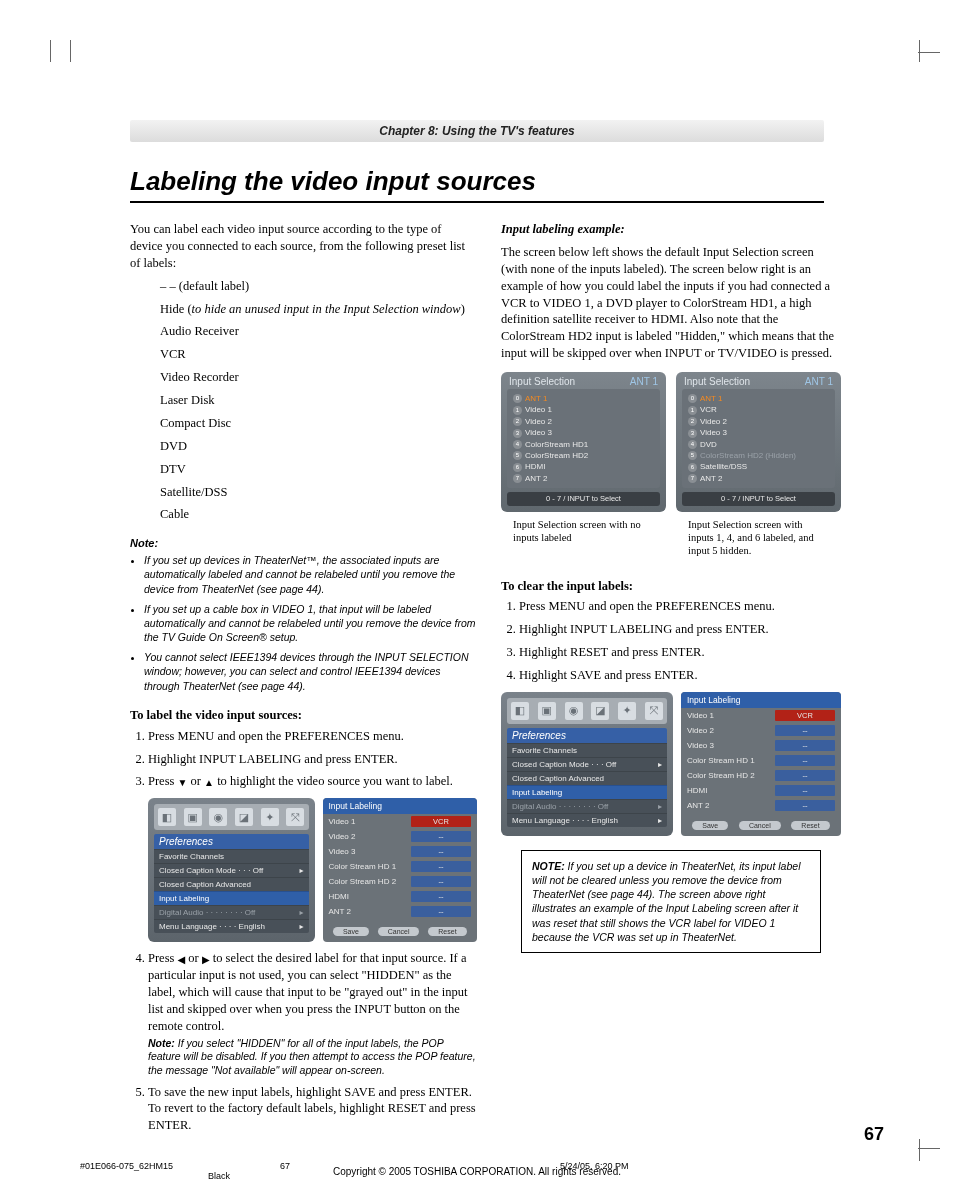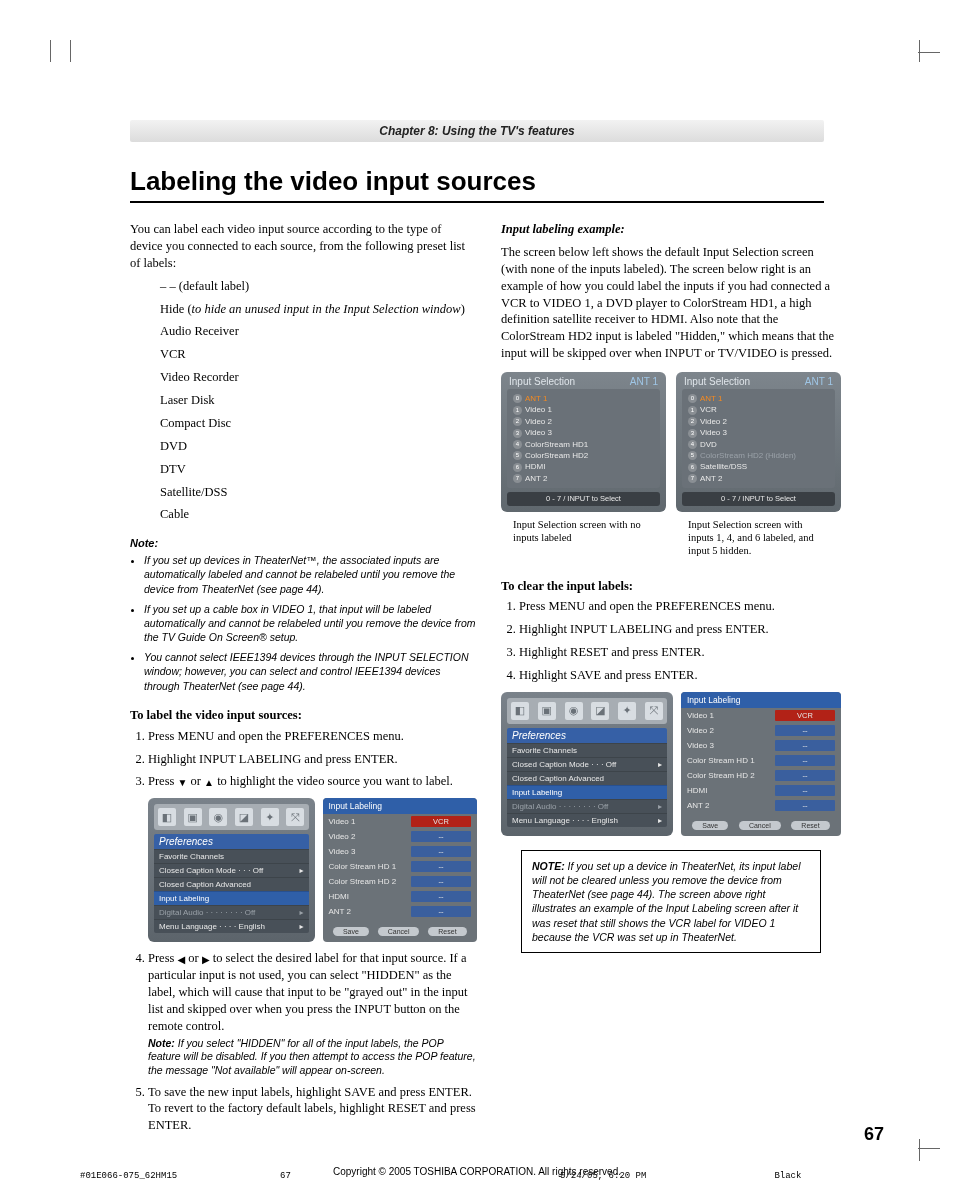--- a/index.html
+++ b/index.html
@@ -29,20 +29,21 @@
     font-size: 12px;
     padding: 4px 0;
     color: #222;
   }
   h1.section-title {
     font-family: "Arial Narrow", Arial, sans-serif;
     font-weight: bold;
     font-size: 26px;
     margin: 24px 70px 4px 70px;
     letter-spacing: 0px;
+    font-style: italic;
   }
   .rule { margin: 0 70px 18px 70px; border-top: 2px solid #000; }
   .cols {
     display: flex;
     margin: 0 70px;
     gap: 24px;
   }
   .col { width: 50%; }
   p { margin: 0 0 6px 0; line-height: 1.35; }
   .label-list { margin-left: 30px; }
@@ -105,21 +106,21 @@
   .il-row.sel .val { background:#b22217; }
   .il-btns { display:flex; justify-content:space-around; margin-top:8px; padding:0 6px;}
   .il-btn { background:#c4c9ce; color:#333; font-size:7px; padding:1px 10px; border-radius:6px;}
 
   .note-box { border:1px solid #000; padding:8px 10px; margin:14px 20px 0 20px; font-family: Arial, sans-serif; font-size:10.5px; line-height:1.35;}
   .note-box .lead { font-weight:bold; font-style:italic;}
   .note-box .body { font-style: italic; }
 
   .copyright { text-align:center; font-family: Arial, sans-serif; font-size:10px; margin-top:26px; }
   .pagenum { position:absolute; right:70px; bottom:46px; font-family:"Arial Black",Arial,sans-serif; font-weight:900; font-size:18px;}
-  .footer { position:absolute; left:80px; bottom:10px; right:60px; font-family: Liberation Mono, monospace; font-size:9px; display:flex; flex-direction:row;}
+  .footer { position:absolute; left:80px; bottom:10px; right:60px; font-family: Liberation Sans, sans-serif; font-size:9px; display:flex; flex-direction:column;justify-content:space-between;}
   .footer-row1 { display:flex; }
   .footer-row1 .f1 { width:200px;}
   .footer-row1 .f2 { width:280px;}
   .footer-model { margin: 4px 0 0 128px; font-size:11px;}
   .footer-black { margin-left:128px; font-size:9px;}
 
   
   .cm { position:absolute; background:#666; }
 </style>
 </head>

